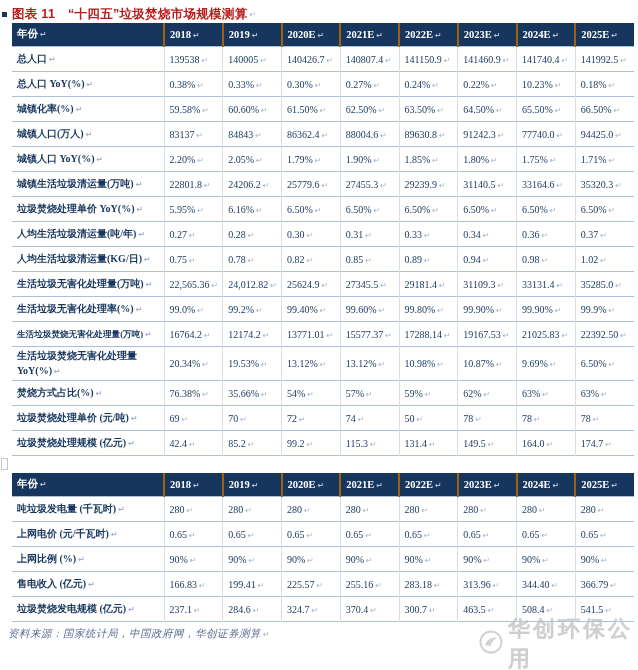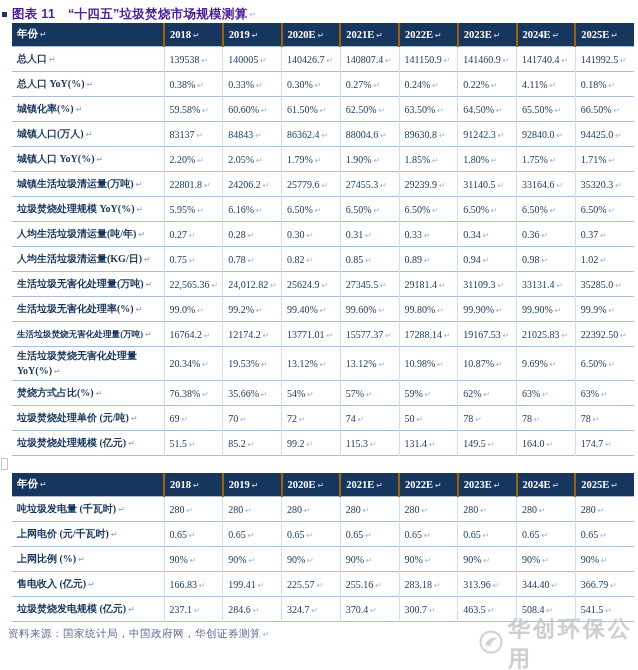--- a/index.html
+++ b/index.html
@@ -18,21 +18,21 @@
   .title-row {
     display: flex; align-items: center;
     padding: 7px 0 0 2px;
     height: 22px;
   }
   .bullet {
     width: 5px; height: 5px; background: #17365D;
     display: inline-block; margin: 0 5px 0 0; flex: 0 0 auto;
   }
   .title-text {
-    font-weight: bold; font-size: 12.5px; color: #4c1d95;
+    font-weight: bold; font-size: 12.5px; color: #b91c1c;
     font-family: "Liberation Sans", "DejaVu Sans", sans-serif;
     letter-spacing: 0.3px;
   }
 
   
   table.data-table {
     border-collapse: collapse; table-layout: fixed;
     width: 622px; margin-left: 12px;
     border-bottom: 1px solid #a9c0da;
   }
@@ -69,21 +69,21 @@
   .table-gap { height: 17px; position: relative; }
   .para-box {
     position: absolute; left: 1px; top: 2px;
     width: 7px; height: 12px;
     border: 1px solid #c9c9c9; background: #fff;
   }
 
   
   .footer {
     margin: 5px 0 0 8px;
-    font-size: 10.5px; 
+    font-size: 10.5px; font-style: italic;
     color: #5a6c94; letter-spacing: 0.5px;
   }
 
   
   .watermark {
     position: absolute; top: 614px; left: 478px;
     display: flex; align-items: center; gap: 4px;
     opacity: 0.78; pointer-events: none;
   }
   .wm-text {
@@ -142,21 +142,21 @@
           <td><span>141992.5</span><span class="pm">↵</span></td>
         </tr>
         <tr>
           <td class="lbl"><span>总人口 YoY(%)</span><span class="pm">↵</span></td>
           <td><span>0.38%</span><span class="pm">↵</span></td>
           <td><span>0.33%</span><span class="pm">↵</span></td>
           <td><span>0.30%</span><span class="pm">↵</span></td>
           <td><span>0.27%</span><span class="pm">↵</span></td>
           <td><span>0.24%</span><span class="pm">↵</span></td>
           <td><span>0.22%</span><span class="pm">↵</span></td>
-          <td><span>4.11%</span><span class="pm">↵</span></td>
+          <td><span>10.23%</span><span class="pm">↵</span></td>
           <td><span>0.18%</span><span class="pm">↵</span></td>
         </tr>
         <tr>
           <td class="lbl"><span>城镇化率(%)</span><span class="pm">↵</span></td>
           <td><span>59.58%</span><span class="pm">↵</span></td>
           <td><span>60.60%</span><span class="pm">↵</span></td>
           <td><span>61.50%</span><span class="pm">↵</span></td>
           <td><span>62.50%</span><span class="pm">↵</span></td>
           <td><span>63.50%</span><span class="pm">↵</span></td>
           <td><span>64.50%</span><span class="pm">↵</span></td>
@@ -164,21 +164,21 @@
           <td><span>66.50%</span><span class="pm">↵</span></td>
         </tr>
         <tr>
           <td class="lbl"><span>城镇人口(万人)</span><span class="pm">↵</span></td>
           <td><span>83137</span><span class="pm">↵</span></td>
           <td><span>84843</span><span class="pm">↵</span></td>
           <td><span>86362.4</span><span class="pm">↵</span></td>
           <td><span>88004.6</span><span class="pm">↵</span></td>
           <td><span>89630.8</span><span class="pm">↵</span></td>
           <td><span>91242.3</span><span class="pm">↵</span></td>
-          <td><span>92840.0</span><span class="pm">↵</span></td>
+          <td><span>77740.0</span><span class="pm">↵</span></td>
           <td><span>94425.0</span><span class="pm">↵</span></td>
         </tr>
         <tr>
           <td class="lbl"><span>城镇人口 YoY(%)</span><span class="pm">↵</span></td>
           <td><span>2.20%</span><span class="pm">↵</span></td>
           <td><span>2.05%</span><span class="pm">↵</span></td>
           <td><span>1.79%</span><span class="pm">↵</span></td>
           <td><span>1.90%</span><span class="pm">↵</span></td>
           <td><span>1.85%</span><span class="pm">↵</span></td>
           <td><span>1.80%</span><span class="pm">↵</span></td>
@@ -190,21 +190,21 @@
           <td><span>22801.8</span><span class="pm">↵</span></td>
           <td><span>24206.2</span><span class="pm">↵</span></td>
           <td><span>25779.6</span><span class="pm">↵</span></td>
           <td><span>27455.3</span><span class="pm">↵</span></td>
           <td><span>29239.9</span><span class="pm">↵</span></td>
           <td><span>31140.5</span><span class="pm">↵</span></td>
           <td><span>33164.6</span><span class="pm">↵</span></td>
           <td><span>35320.3</span><span class="pm">↵</span></td>
         </tr>
         <tr>
-          <td class="lbl"><span>垃圾焚烧处理规模 YoY(%)</span><span class="pm">↵</span></td>
+          <td class="lbl"><span>垃圾焚烧处理单价 YoY(%)</span><span class="pm">↵</span></td>
           <td><span>5.95%</span><span class="pm">↵</span></td>
           <td><span>6.16%</span><span class="pm">↵</span></td>
           <td><span>6.50%</span><span class="pm">↵</span></td>
           <td><span>6.50%</span><span class="pm">↵</span></td>
           <td><span>6.50%</span><span class="pm">↵</span></td>
           <td><span>6.50%</span><span class="pm">↵</span></td>
           <td><span>6.50%</span><span class="pm">↵</span></td>
           <td><span>6.50%</span><span class="pm">↵</span></td>
         </tr>
         <tr>
@@ -290,21 +290,21 @@
           <td><span>70</span><span class="pm">↵</span></td>
           <td><span>72</span><span class="pm">↵</span></td>
           <td><span>74</span><span class="pm">↵</span></td>
           <td><span>50</span><span class="pm">↵</span></td>
           <td><span>78</span><span class="pm">↵</span></td>
           <td><span>78</span><span class="pm">↵</span></td>
           <td><span>78</span><span class="pm">↵</span></td>
         </tr>
         <tr>
           <td class="lbl"><span>垃圾焚烧处理规模 (亿元)</span><span class="pm">↵</span></td>
-          <td><span>51.5</span><span class="pm">↵</span></td>
+          <td><span>42.4</span><span class="pm">↵</span></td>
           <td><span>85.2</span><span class="pm">↵</span></td>
           <td><span>99.2</span><span class="pm">↵</span></td>
           <td><span>115.3</span><span class="pm">↵</span></td>
           <td><span>131.4</span><span class="pm">↵</span></td>
           <td><span>149.5</span><span class="pm">↵</span></td>
           <td><span>164.0</span><span class="pm">↵</span></td>
           <td><span>174.7</span><span class="pm">↵</span></td>
         </tr>
       </tbody>
   </table>

